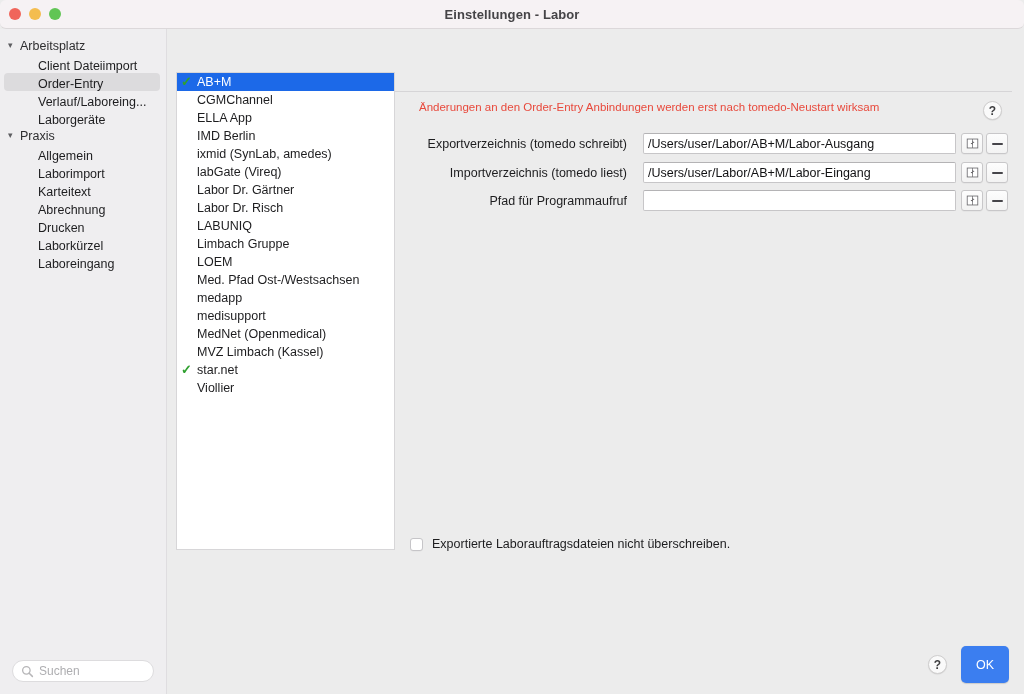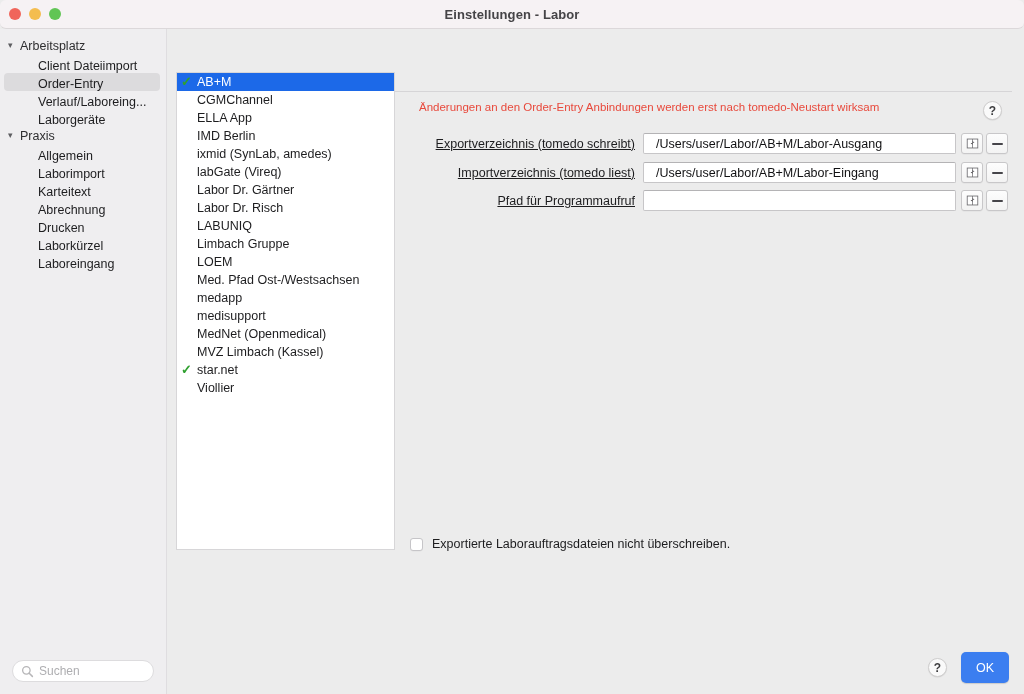--- a/index.html
+++ b/index.html
@@ -222,37 +222,36 @@
   }
   #row-export { top: 104px; }
   #row-import { top: 133px; }
   #row-program { top: 161px; }
   .form-label {
     width: 224px;
     flex: 0 0 224px;
     text-align: right;
     font-size: 12.5px;
     color: #1d1d1f;
-    padding-right: 8px;
+    padding-right: 16px;
     box-sizing: border-box;
     white-space: nowrap;
-    text-decoration: underline;
   }
   .form-input {
     flex: 0 0 313px;
     width: 313px;
     height: 21px;
     box-sizing: border-box;
     background: #ffffff;
     border: 1px solid #c7c6c8;
     border-top-color: #b4b3b5;
     border-radius: 2px;
     font-size: 12.5px;
     color: #111113;
-    padding: 0 12px;
+    padding: 0 4px;
     font-family: "Liberation Sans", sans-serif;
     line-height: 19px;
     outline: none;
   }
   .btn-pick, .btn-remove {
     height: 21px;
     box-sizing: border-box;
     background: linear-gradient(#fdfdfd, #f3f3f3);
     border: 1px solid #c8c7c9;
     display: flex;
@@ -299,21 +298,21 @@
   }
   
   #footer-buttons {
     position: absolute;
     right: 15px; bottom: 11px;
     display: flex;
     align-items: center;
     gap: 14px;
   }
   #ok-button {
-    width: 48px; height: 31px;
+    width: 48px; height: 37px;
     background: #3b7ef0;
     border: none;
     border-radius: 5px;
     color: #ffffff;
     font-size: 12.5px;
     font-family: "Liberation Sans", sans-serif;
     display: flex;
     align-items: center;
     justify-content: center;
     box-shadow: 0 0.5px 1px rgba(0,0,0,.14);

